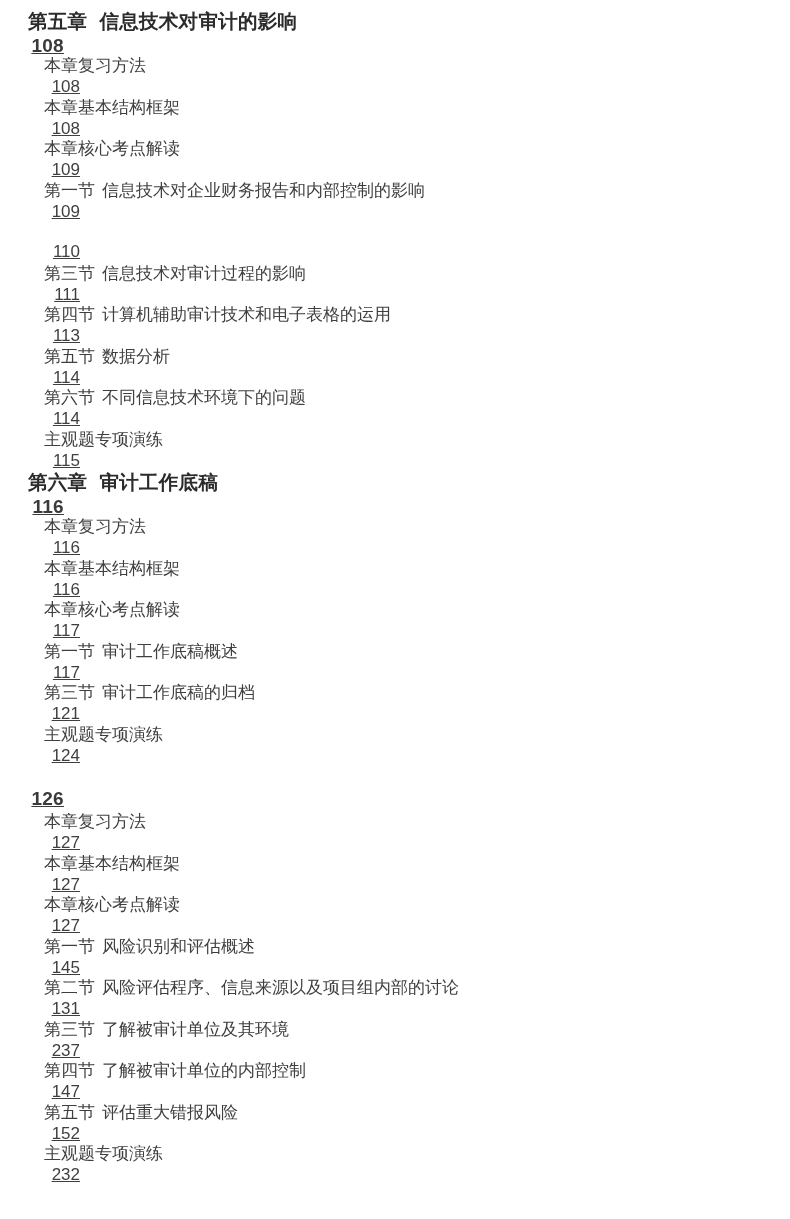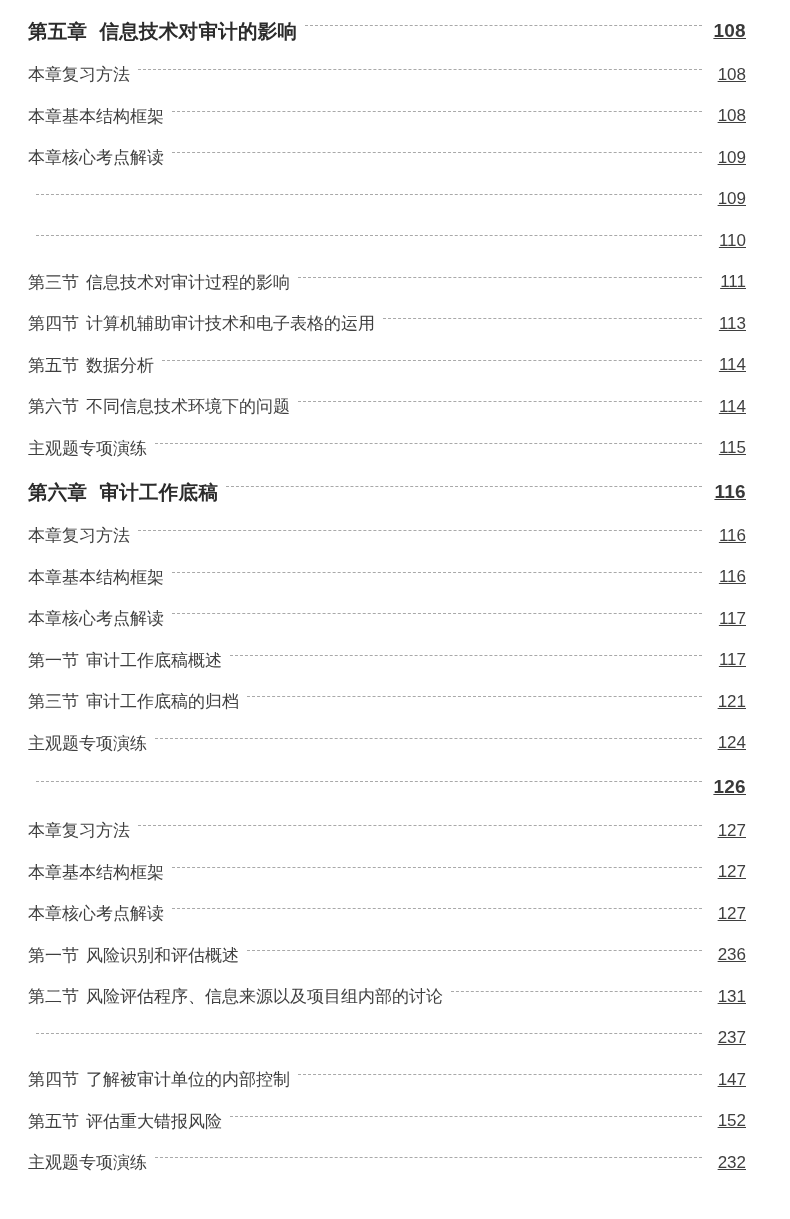--- a/index.html
+++ b/index.html
@@ -14,23 +14,24 @@
     color: #333333;
     overflow: hidden;
   }
   .toc {
     padding: 0 44px 0 28px;
     box-sizing: border-box;
     width: 790px;
   }
   .entry {
     display: flex;
-    align-items: center;
+    align-items: flex-start;
     width: 100%;
     box-sizing: border-box;
+    flex-direction: column;
   }
   .entry .title {
     white-space: nowrap;
     flex: 0 0 auto;
   }
   .entry .dots {
     flex: 1 1 auto;
     position: relative;
     height: 1px;
     margin: 0 8px;
@@ -71,20 +72,21 @@
   }
   .entry.chapter .title .chap-label {
     margin-right: 12px;
   }
 
   
   .entry.item {
     height: 41.5px;
     font-size: 17px;
     color: #3f3f3f;
+    margin-left: 16px;
   }
   .entry.item .page {
     font-size: 17px;
     color: #3f3f3f;
   }
   .entry.item .title .sec-label {
     margin-right: 7px;
   }
   .pad-top {
     height: 8px;
@@ -109,20 +111,21 @@
       <span class="title"><span>本章基本结构框架</span></span>
       <span class="dots"></span>
       <span class="page">108</span>
     </div>
     <div class="entry item">
       <span class="title"><span>本章核心考点解读</span></span>
       <span class="dots"></span>
       <span class="page">109</span>
     </div>
     <div class="entry item">
+      <span class="title"><span class="sec-label">第一节</span><span>信息技术对企业财务报告和内部控制的影响</span></span>
       <span class="dots"></span>
       <span class="page">109</span>
     </div>
     <div class="entry item">
       <span class="dots"></span>
       <span class="page">110</span>
     </div>
     <div class="entry item">
       <span class="title"><span class="sec-label">第三节</span><span>信息技术对审计过程的影响</span></span>
       <span class="dots"></span>
@@ -198,28 +201,29 @@
       <span class="page">127</span>
     </div>
     <div class="entry item">
       <span class="title"><span>本章核心考点解读</span></span>
       <span class="dots"></span>
       <span class="page">127</span>
     </div>
     <div class="entry item">
       <span class="title"><span class="sec-label">第一节</span><span>风险识别和评估概述</span></span>
       <span class="dots"></span>
-      <span class="page">236</span>
+      <span class="page">145</span>
     </div>
     <div class="entry item">
       <span class="title"><span class="sec-label">第二节</span><span>风险评估程序、信息来源以及项目组内部的讨论</span></span>
       <span class="dots"></span>
       <span class="page">131</span>
     </div>
     <div class="entry item">
+      <span class="title"><span class="sec-label">第三节</span><span>了解被审计单位及其环境</span></span>
       <span class="dots"></span>
       <span class="page">237</span>
     </div>
     <div class="entry item">
       <span class="title"><span class="sec-label">第四节</span><span>了解被审计单位的内部控制</span></span>
       <span class="dots"></span>
       <span class="page">147</span>
     </div>
     <div class="entry item">
       <span class="title"><span class="sec-label">第五节</span><span>评估重大错报风险</span></span>

